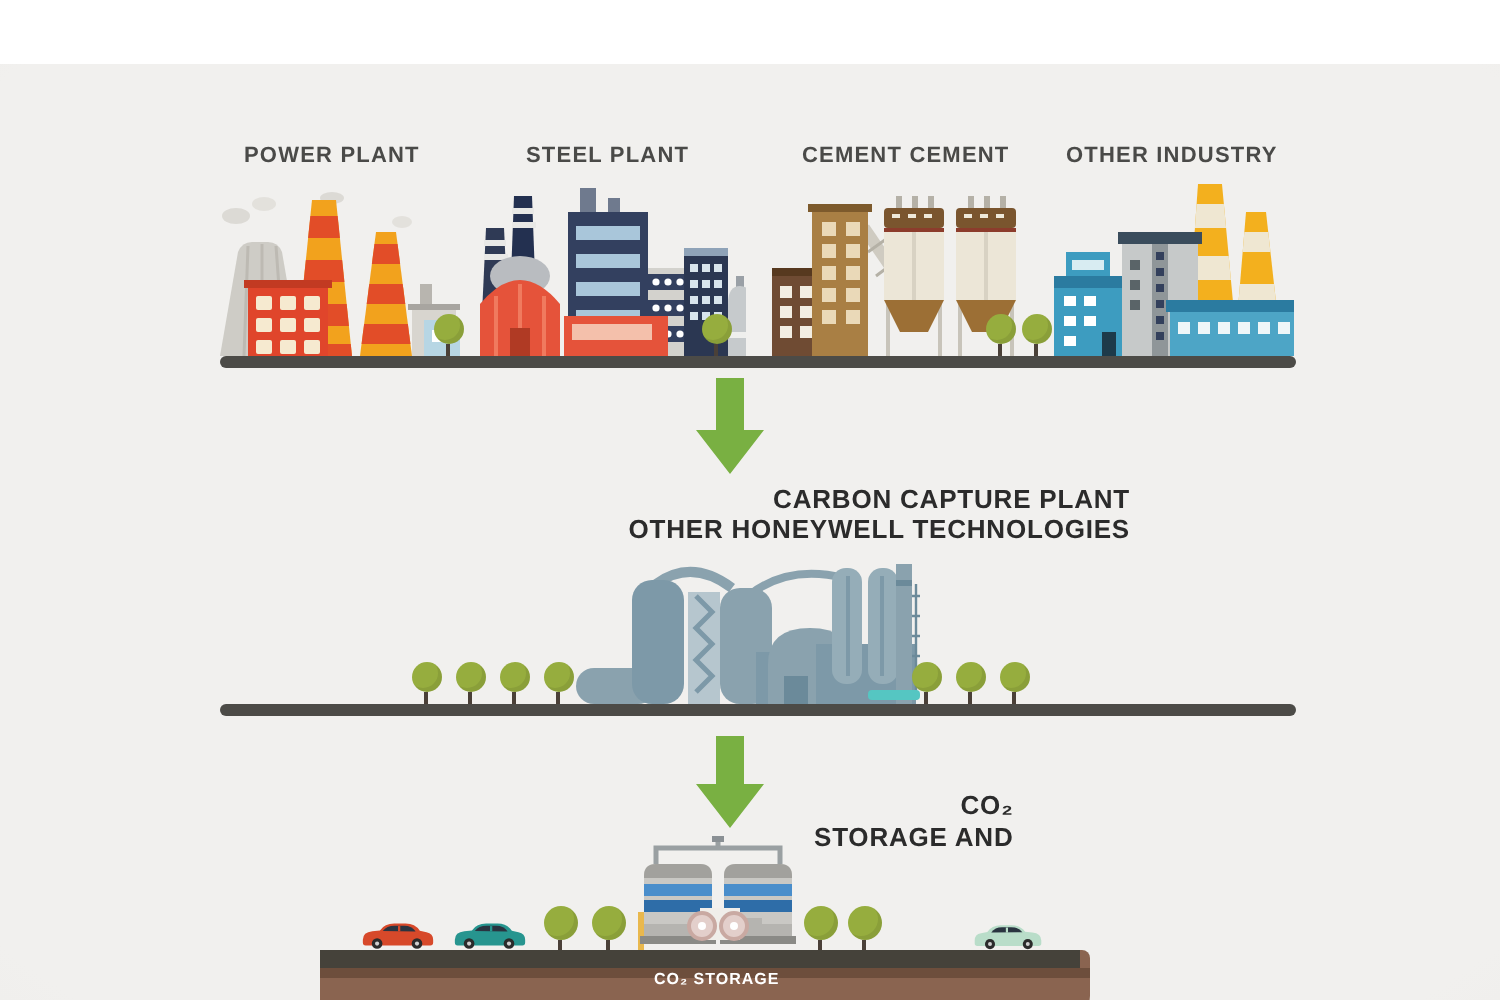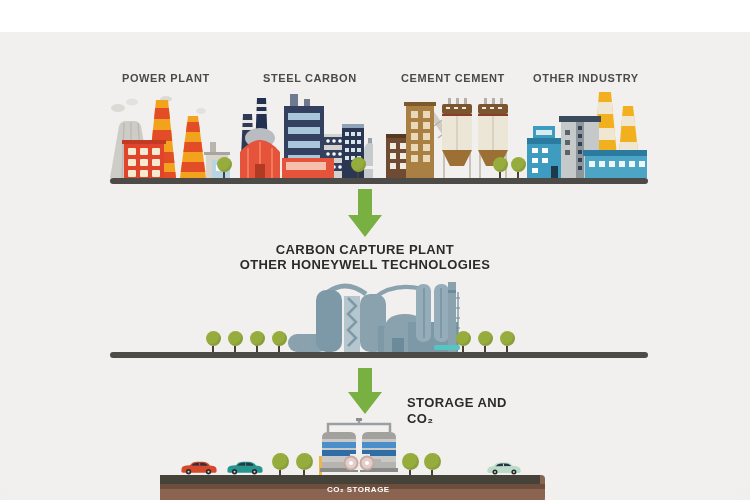--- a/index.html
+++ b/index.html
@@ -20,21 +20,21 @@
   }
   .tree{position:absolute; width:16px; text-align:center;}
   .tree .crown{width:15px;height:15px;border-radius:50%;background:#96ad3e;margin:0 auto;box-shadow:inset -2px -2px 0 rgba(0,0,0,.08);}
   .tree .trunk{width:2px;height:6px;background:#4a4038;margin:0 auto;}
   .tree.big .crown{width:17px;height:17px;}
   .heading{
     position:absolute; color:#2b2b2b; font-weight:bold;
     letter-spacing:.4px;
   }
   .heading.center{text-align:center;}
-  .heading span{display:block;}
+  .heading span{display:block;text-align:right;}
   #capture-title{left:165px; top:210px; width:400px; font-size:13px; line-height:15px;}
   #storage-title{left:407px; top:363px; font-size:13px; line-height:15.5px;}
   .pipe-v{position:absolute; left:319px; top:424px; width:3px; height:46px; background:#e9b84d;}
   .pipe-h{position:absolute; left:319px; top:424px; width:12px; height:3px; background:#e9b84d;}
   .underground{
     position:absolute; left:160px; top:443px; width:385px; height:41px;
     background:#8a6450; border-radius:0 4px 18px 14px; overflow:hidden;text-decoration:underline;
   }
   .underground .road{position:absolute; left:0; top:0; width:380px; height:9px; background:#45423a;}
   .underground .topsoil{position:absolute; left:0; top:9px; width:100%; height:5px; background:#6d4e3c;}
@@ -43,21 +43,21 @@
     position:absolute; left:167px; top:10px; color:#ffffff;
     font-size:8px; font-weight:bold; letter-spacing:.5px; white-space:nowrap;
   }
 </style>
 </head>
 <body>
 
 <div class="stage">
 
   <div class="src-label" style="left:122px">POWER PLANT</div>
-  <div class="src-label" style="left:263px">STEEL CARBON</div>
+  <div class="src-label" style="left:263px">STEEL PLANT</div>
   <div class="src-label" style="left:401px">CEMENT CEMENT</div>
   <div class="src-label" style="left:533px">OTHER INDUSTRY</div>
 
   <svg class="abs" style="left:106px; top:64px;" width="124" height="82" viewBox="0 0 124 82">
     <ellipse cx="12" cy="12" rx="7" ry="4" fill="#dcdad5"></ellipse>
     <ellipse cx="26" cy="6" rx="6" ry="3.5" fill="#e3e1dc"></ellipse>
     <ellipse cx="60" cy="3" rx="6" ry="3" fill="#dcdad5"></ellipse>
     <ellipse cx="95" cy="15" rx="5" ry="3" fill="#e3e1dc"></ellipse>
     <path d="M4,82 L13,30 q2,-5 7,-5 h8 q5,0 7,5 L44,82 Z" fill="#ceccc6"></path>
     <path d="M18,27 L16,82 M25,26 L25,82 M32,27 L36,82" stroke="#bdbab3" stroke-width="1.5" fill="none"></path>
@@ -357,22 +357,22 @@
       <div class="trunk"></div>
     </div>
 
   <div class="ground" style="top:320px;"></div>
 
   <svg class="abs" style="left:345px; top:336px;" width="40" height="46" viewBox="0 0 40 46">
     <path d="M13,0 H27 V24 H37 L20,46 L3,24 H13 Z" fill="#79b042"></path>
   </svg>
 
   <div class="heading" id="storage-title">
+    <span>CO₂</span>
     <span>STORAGE AND</span>
-    <span>CO₂</span>
   </div>
 
   <svg class="abs" style="left:180px; top:428px;" width="38" height="15" viewBox="0 0 40 15">
     <path d="M1.5,10 q0,-4 5,-4.5 l4,-0.4 q2.5,-3.6 7.5,-3.6 h6 q5,0 7.5,3.8 l3.5,0.7 q3.5,0.6 3.5,4 v1.5 q0,1.5 -1.5,1.5 h-34 q-1.5,0 -1.5,-1.5 Z" fill="#d7492a"></path>
     <path d="M12,5.4 q2,-2.8 6.3,-2.8 h5 q4,0 6,3 Z" fill="#2a3440"></path>
     <rect x="20" y="2.8" width="1.2" height="2.8" fill="#d7492a"></rect>
     <circle cx="9" cy="12" r="2.8" fill="#2b2b2b"></circle>
       <circle cx="9" cy="12" r="1.1" fill="#cfcfcf"></circle>
     <circle cx="30" cy="12" r="2.8" fill="#2b2b2b"></circle>
       <circle cx="30" cy="12" r="1.1" fill="#cfcfcf"></circle>

